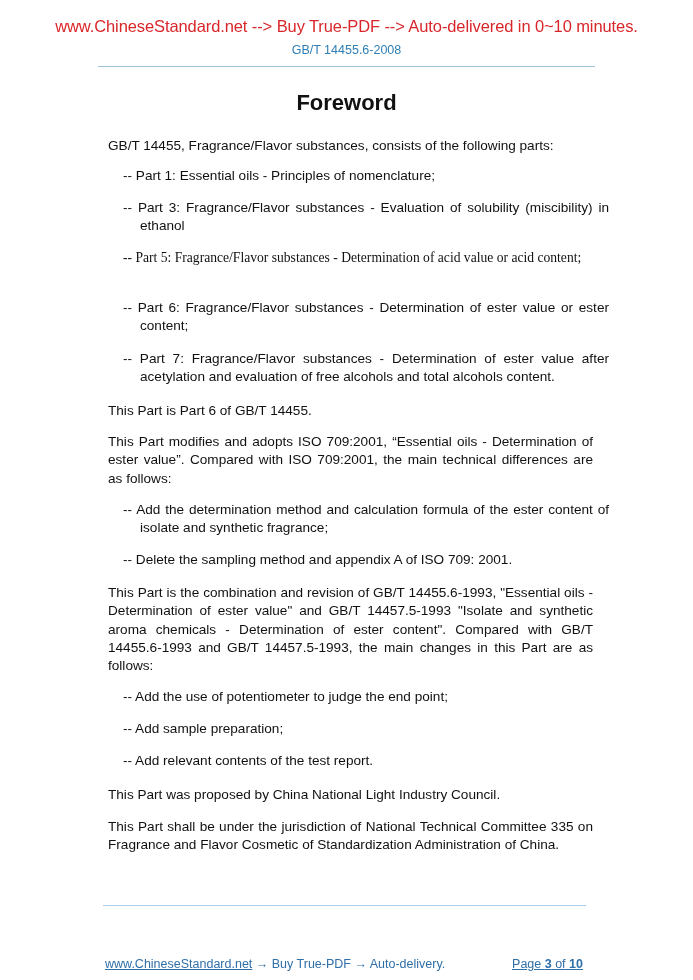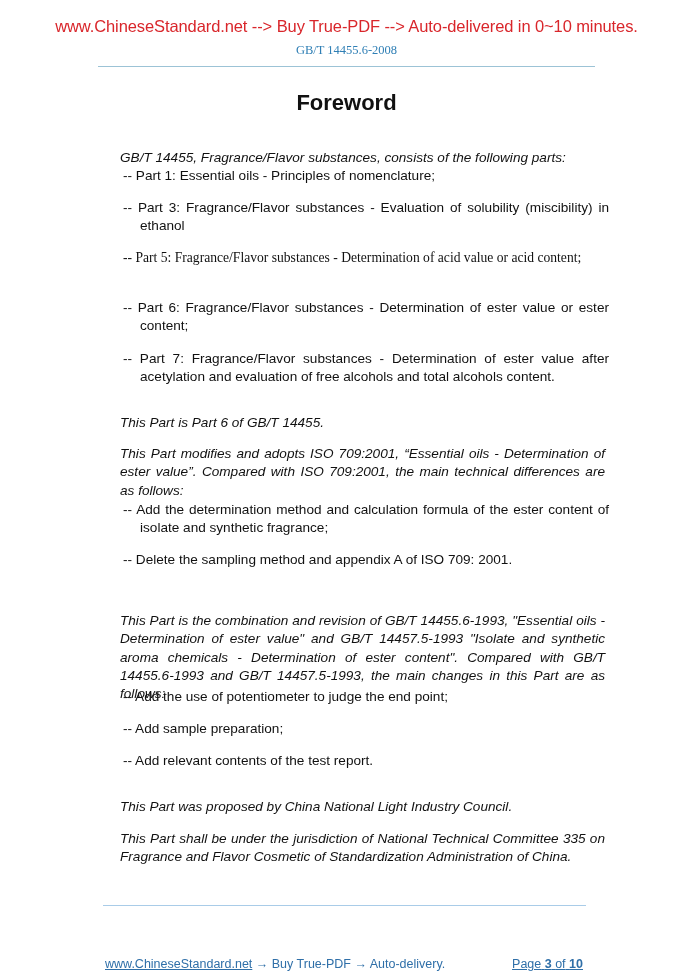--- a/index.html
+++ b/index.html
@@ -1,26 +1,26 @@
 <!DOCTYPE html>
 <html><head>
 <meta charset="utf-8">
 <style>
   html, body { margin: 0; padding: 0; background: #ffffff; }
   body { width: 693px; height: 980px; position: relative; overflow: hidden;
          font-family: "Liberation Sans", sans-serif; color: #111111; }
   .banner { position: absolute; top: 17px; left: 0; width: 693px; text-align: center;
             font-size: 16.5px; color: #d9262b; letter-spacing: -0.1px; }
   .std-code { position: absolute; top: 43px; left: 0; width: 693px; text-align: center;
-              font-size: 12.5px; color: #2f7fb5; font-family: Liberation Serif, serif; }
+              font-size: 12.5px; color: #2f7fb5; }
   .rule-top { position: absolute; top: 66px; left: 98px; width: 497px; height: 1px; background: #9cc3d6; }
   .title { position: absolute; top: 90px; left: 0; width: 693px; text-align: center;
            font-size: 22px; font-weight: bold; color: #111; }
   .body { position: absolute; left: 104px; width: 485px; font-size: 13.6px; line-height: 18.3px; }
-  .p { position: absolute; left: 0; width: 485px; margin: 16px; text-align: justify; font-style: italic; }
+  .p { position: absolute; left: 0; width: 485px; margin: 4px; text-align: justify; }
   .li { position: absolute; left: 16px; width: 469px; margin: 3px; padding-left: 17px; text-indent: -17px; text-align: justify; }
   .rule-bottom { position: absolute; top: 905px; left: 103px; width: 483px; height: 1px; background: #a9cce8; }
   .footer { position: absolute; top: 915px; left: 105px; width: 480px; font-size: 12.5px; color: #2f6fa8; margin-top: 42px; }
   .footer a { color: #2f6fa8; text-decoration: underline; }
   .footer .right { position: absolute; right: 2px; top: 0; text-decoration: underline; }
   .footer b { font-weight: bold; }
 </style>
 </head>
 <body>
 
@@ -40,21 +40,21 @@
   <p class="li" style="top:246px;font-family:Liberation Serif, serif;">-- Part 5: Fragrance/Flavor substances - Determination of acid value or acid content;</p>
   <p class="li" style="top:296px;">-- Part 6: Fragrance/Flavor substances - Determination of ester value or ester content;</p>
   <p class="li" style="top:347px;">-- Part 7: Fragrance/Flavor substances - Determination of ester value after acetylation and evaluation of free alcohols and total alcohols content.</p>
 
   <p class="p" style="top:398px;">This Part is Part 6 of GB/T 14455.</p>
   <p class="p" style="top:429px;">This Part modifies and adopts ISO 709:2001, “Essential oils - Determination of ester value”. Compared with ISO 709:2001, the main technical differences are as follows:</p>
 
   <p class="li" style="top:498px;">-- Add the determination method and calculation formula of the ester content of isolate and synthetic fragrance;</p>
   <p class="li" style="top:548px;">-- Delete the sampling method and appendix A of ISO 709: 2001.</p>
 
-  <p class="p" style="top:596px;">This Part is the combination and revision of GB/T 14455.6-1993, "Essential oils - Determination of ester value" and GB/T 14457.5-1993 "Isolate and synthetic aroma chemicals - Determination of ester content". Compared with GB/T 14455.6-1993 and GB/T 14457.5-1993, the main changes in this Part are as follows:</p>
+  <p class="p" style="top:580px;">This Part is the combination and revision of GB/T 14455.6-1993, "Essential oils - Determination of ester value" and GB/T 14457.5-1993 "Isolate and synthetic aroma chemicals - Determination of ester content". Compared with GB/T 14455.6-1993 and GB/T 14457.5-1993, the main changes in this Part are as follows:</p>
 
   <p class="li" style="top:685px;">-- Add the use of potentiometer to judge the end point;</p>
   <p class="li" style="top:717px;">-- Add sample preparation;</p>
   <p class="li" style="top:749px;">-- Add relevant contents of the test report.</p>
 
   <p class="p" style="top:782px;">This Part was proposed by China National Light Industry Council.</p>
   <p class="p" style="top:814px;">This Part shall be under the jurisdiction of National Technical Committee 335 on Fragrance and Flavor Cosmetic of Standardization Administration of China.</p>
 </div>
 
 <div class="rule-bottom"></div>

